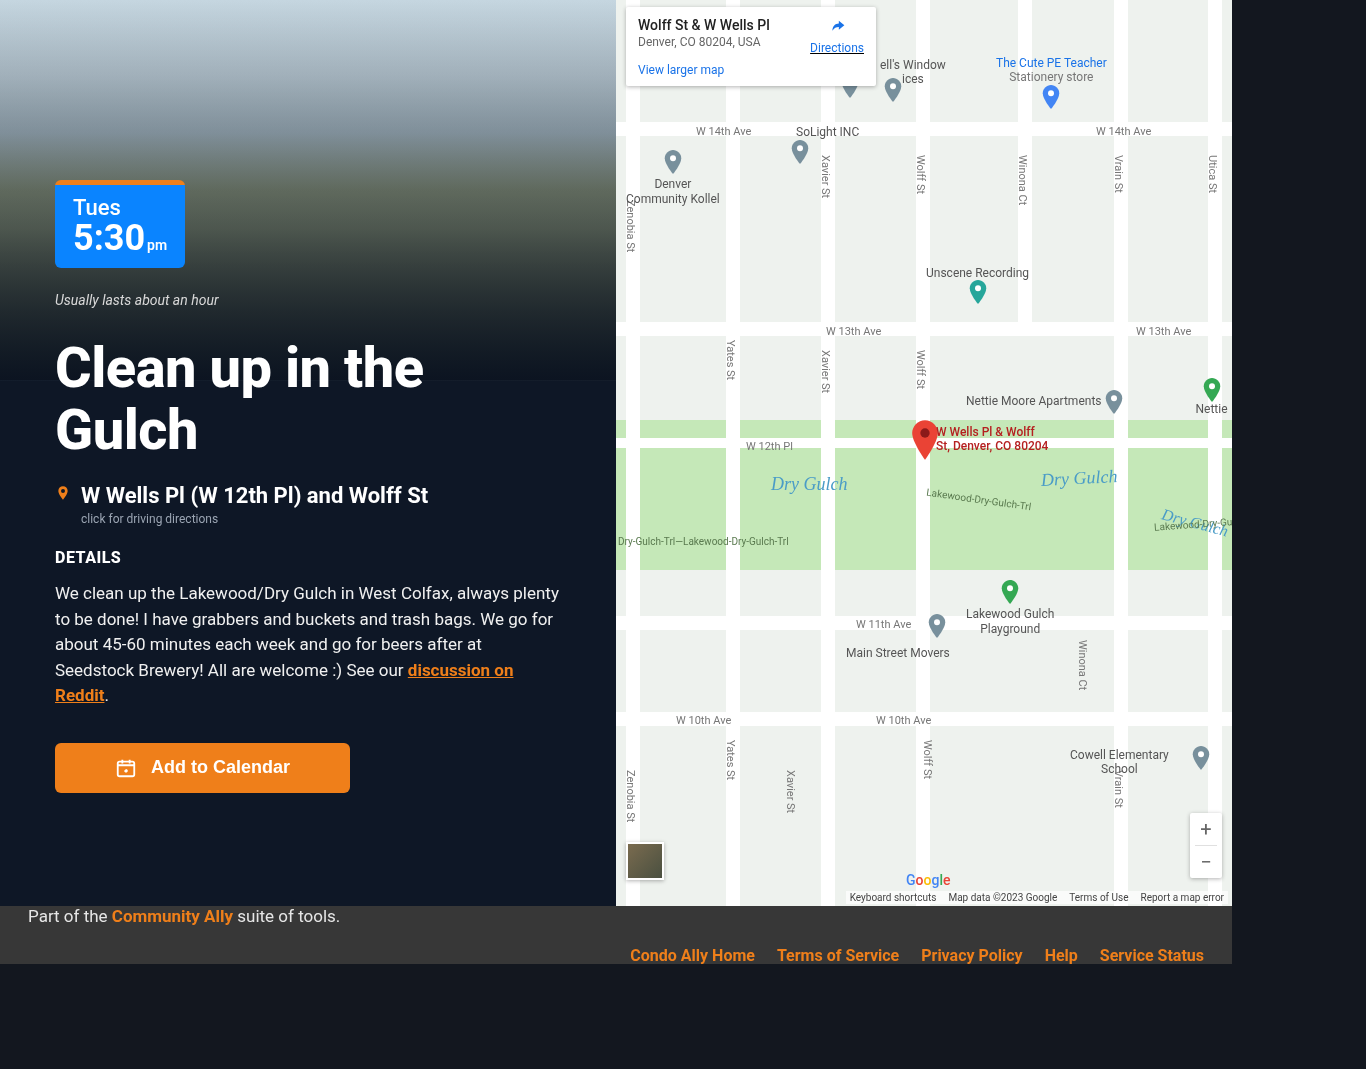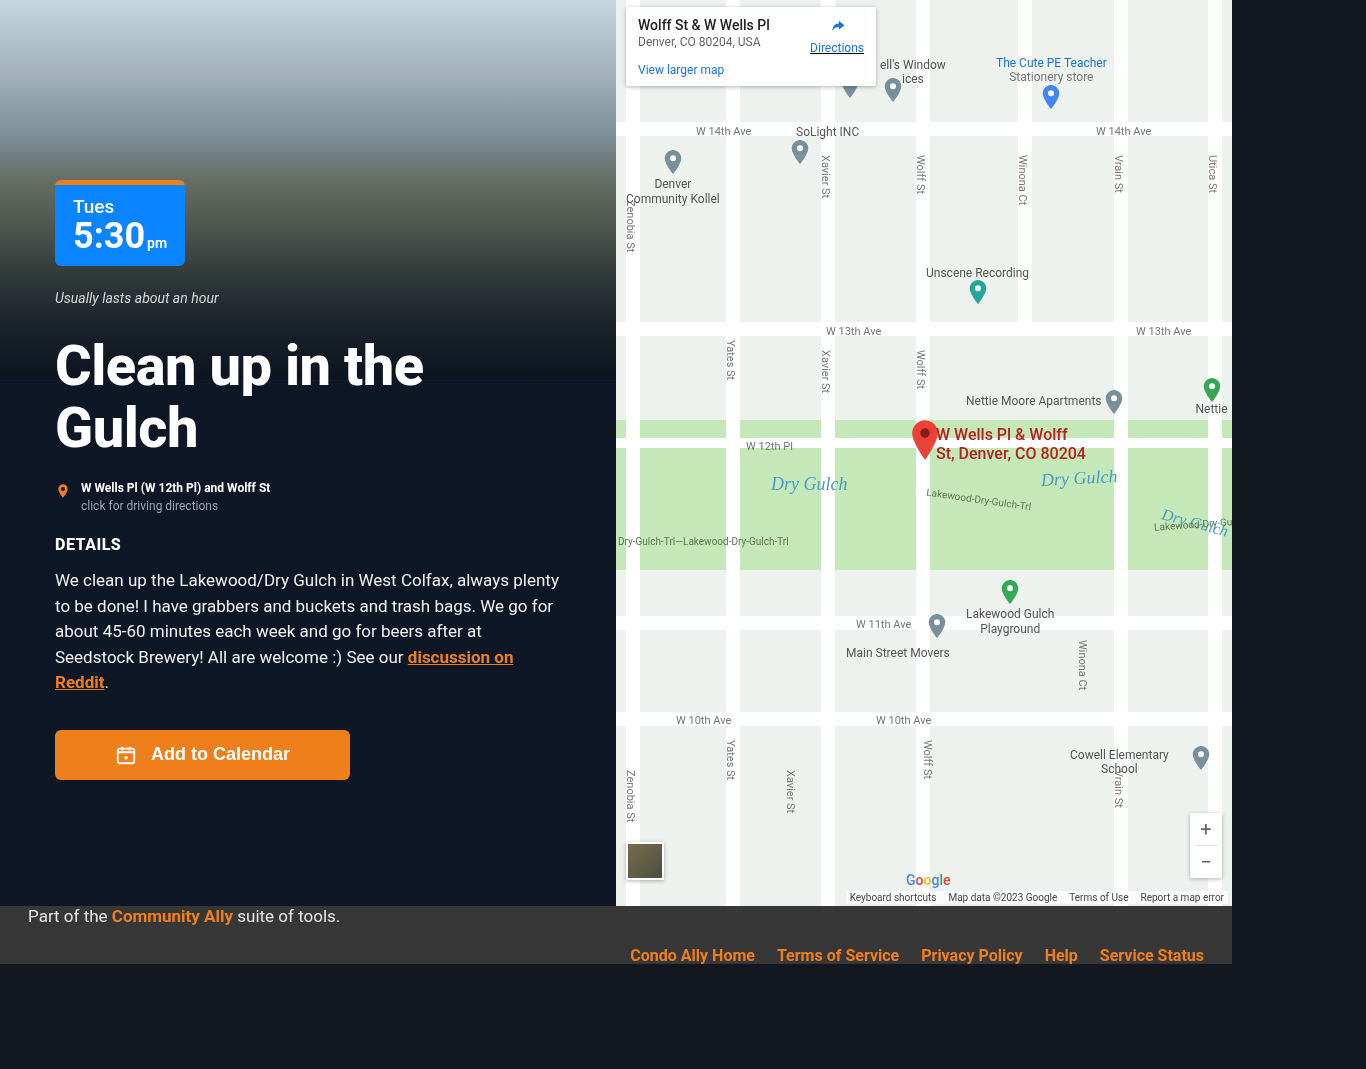--- a/index.html
+++ b/index.html
@@ -5,28 +5,28 @@
 * { margin: 0; padding: 0; box-sizing: border-box; }
 body { font-family: -apple-system, BlinkMacSystemFont, "Segoe UI", Roboto, Helvetica, Arial, sans-serif; background: #13171f; }
 .container { display: flex; height: 906px; width: 1232px; }
 .left-panel { width: 616px; background: linear-gradient(to bottom, rgba(14,23,38,0.3) 0%, rgba(14,23,38,0.95) 42%, #0e1726 42%), linear-gradient(135deg, #8a9bb0 0%, #5f7a8c 30%, #7d8b7a 60%, #4a5a4f 100%); position: relative; padding: 0 55px; color: #fff; }
 .hero-img { position:absolute; inset:0 0 auto 0; height:380px; background: linear-gradient(to bottom, #c5d6e0 0%, #b8c8d2 20%, #a3b5bf 35%, #8a957d 50%, #6b7562 70%, #3e4a3f 100%); }
 .hero-overlay { position:absolute; inset:0 0 auto 0; height:380px; background: linear-gradient(to bottom, rgba(10,18,30,0) 0%, rgba(10,18,30,0.4) 60%, rgba(12,20,33,1) 100%); }
 .left-content { position: relative; z-index:2; }
 .time-badge { display:inline-block; margin-top: 180px; border-radius: 6px; overflow:hidden; }
 .time-badge-bar { height:5px; background:#ef7f1a; }
 .time-badge-body { background:#0a84ff; padding:10px 18px 12px; }
-.time-day { font-size:19px; font-weight:500; color:#fff; }
+.time-day { font-size:22px; font-weight:500; color:#fff; }
 .time-time { font-size:36px; font-weight:700; color:#fff; line-height:1; display:flex; align-items:baseline; gap:2px; }
 .time-ampm { font-size:14px; font-weight:600; }
 .duration { margin-top:20px; font-style:italic; font-size:14px; color:#d9d9d9; }
 .title { margin-top:30px; font-size:56px; font-weight:800; line-height:1.1; letter-spacing:-0.5px; }
 .location-row { margin-top:22px; display:flex; gap:10px; align-items:flex-start; cursor:pointer; }
 .pin-icon { width:16px; flex-shrink:0; margin-top:2px; }
-.loc-text { font-size:12px; font-weight:700; }
+.loc-text { font-size:22px; font-weight:700; }
 .loc-sub { font-size:12px; color:#9aa4b2; margin-top:4px; font-weight:400; }
 .details-head { margin-top:22px; font-size:16px; font-weight:800; letter-spacing:0.5px; }
 .details-body { margin-top:14px; font-size:17px; line-height:1.5; color:#f0f0f0; }
 .details-body a { color:#ef7f1a; font-weight:700; text-decoration:underline; }
 .add-cal { margin-top:34px; display:flex; align-items:center; justify-content:center; gap:14px; background:#ef7f1a; color:#fff; border:none; border-radius:6px; padding:14px 22px; font-size:18px; font-weight:700; cursor:pointer; width:295px; }
 .cal-icon { width:22px; height:22px; }
 .right-panel { width:616px; position:relative; background:#eef2ee; overflow:hidden; }
 .map-card { position:absolute; top:7px; left:10px; background:#fff; border-radius:2px; box-shadow:0 1px 4px rgba(0,0,0,0.3); padding:10px 12px 8px; width:250px; display:flex; justify-content:space-between; }
 .map-card-title { font-size:14px; font-weight:500; color:#222; }
 .map-card-addr { font-size:12px; color:#666; margin-top:2px; }
@@ -36,21 +36,21 @@
 .map-bg { position:absolute; inset:0; }
 .road { position:absolute; background:#fff; }
 .road-h { height:14px; left:0; right:0; }
 .road-v { width:14px; top:0; bottom:0; }
 .road-label { position:absolute; font-size:11px; color:#777; white-space:nowrap; }
 .park-strip { position:absolute; left:0; right:0; top:420px; height:150px; background:#c5e8b8; }
 .creek-label { position:absolute; font-family:serif; font-style:italic; font-size:18px; color:#4a9cc7; }
 .poi { position:absolute; font-size:12px; color:#555; text-align:center; line-height:1.2; }
 .poi-link { color:#1a73e8; }
 .marker { position:absolute; left:295px; top:420px; }
-.marker-label { position:absolute; left:320px; top:425px; font-size:16px; color:#b52020; font-weight:500; line-height:1.2; }
+.marker-label { position:absolute; left:320px; top:425px; font-size:12px; color:#b52020; font-weight:500; line-height:1.2; }
 .zoom-ctrl { position:absolute; right:10px; bottom:28px; background:#fff; box-shadow:0 1px 4px rgba(0,0,0,0.3); border-radius:2px; width:32px; }
 .zoom-btn { height:32px; display:flex; align-items:center; justify-content:center; font-size:20px; color:#666; cursor:pointer; }
 .zoom-div { height:1px; background:#e0e0e0; margin:0 5px; }
 .satellite-thumb { position:absolute; left:10px; bottom:26px; width:38px; height:38px; background:linear-gradient(135deg,#7a6b4f,#4a5040); border:2px solid #fff; box-shadow:0 1px 4px rgba(0,0,0,0.3); cursor:pointer; }
 .map-attr { position:absolute; right:4px; bottom:2px; display:flex; gap:12px; font-size:10px; color:#444; background:rgba(255,255,255,0.7); padding:1px 4px;margin-left:16px; }
 .map-attr span { cursor:pointer; }
 .google-logo { position:absolute; left:290px; bottom:18px; font-size:14px; font-weight:500; }
 .google-logo .g1{color:#4285f4}.google-logo .g2{color:#ea4335}.google-logo .g3{color:#fbbc05}.google-logo .g4{color:#4285f4}.google-logo .g5{color:#34a853}.google-logo .g6{color:#ea4335}
 .footer { height:58px; background:#373737; display:flex; align-items:flex-start; justify-content:space-between; padding:0 28px; width:1232px; }
 .footer-left { font-size:17px; color:#e6e6e6; }

